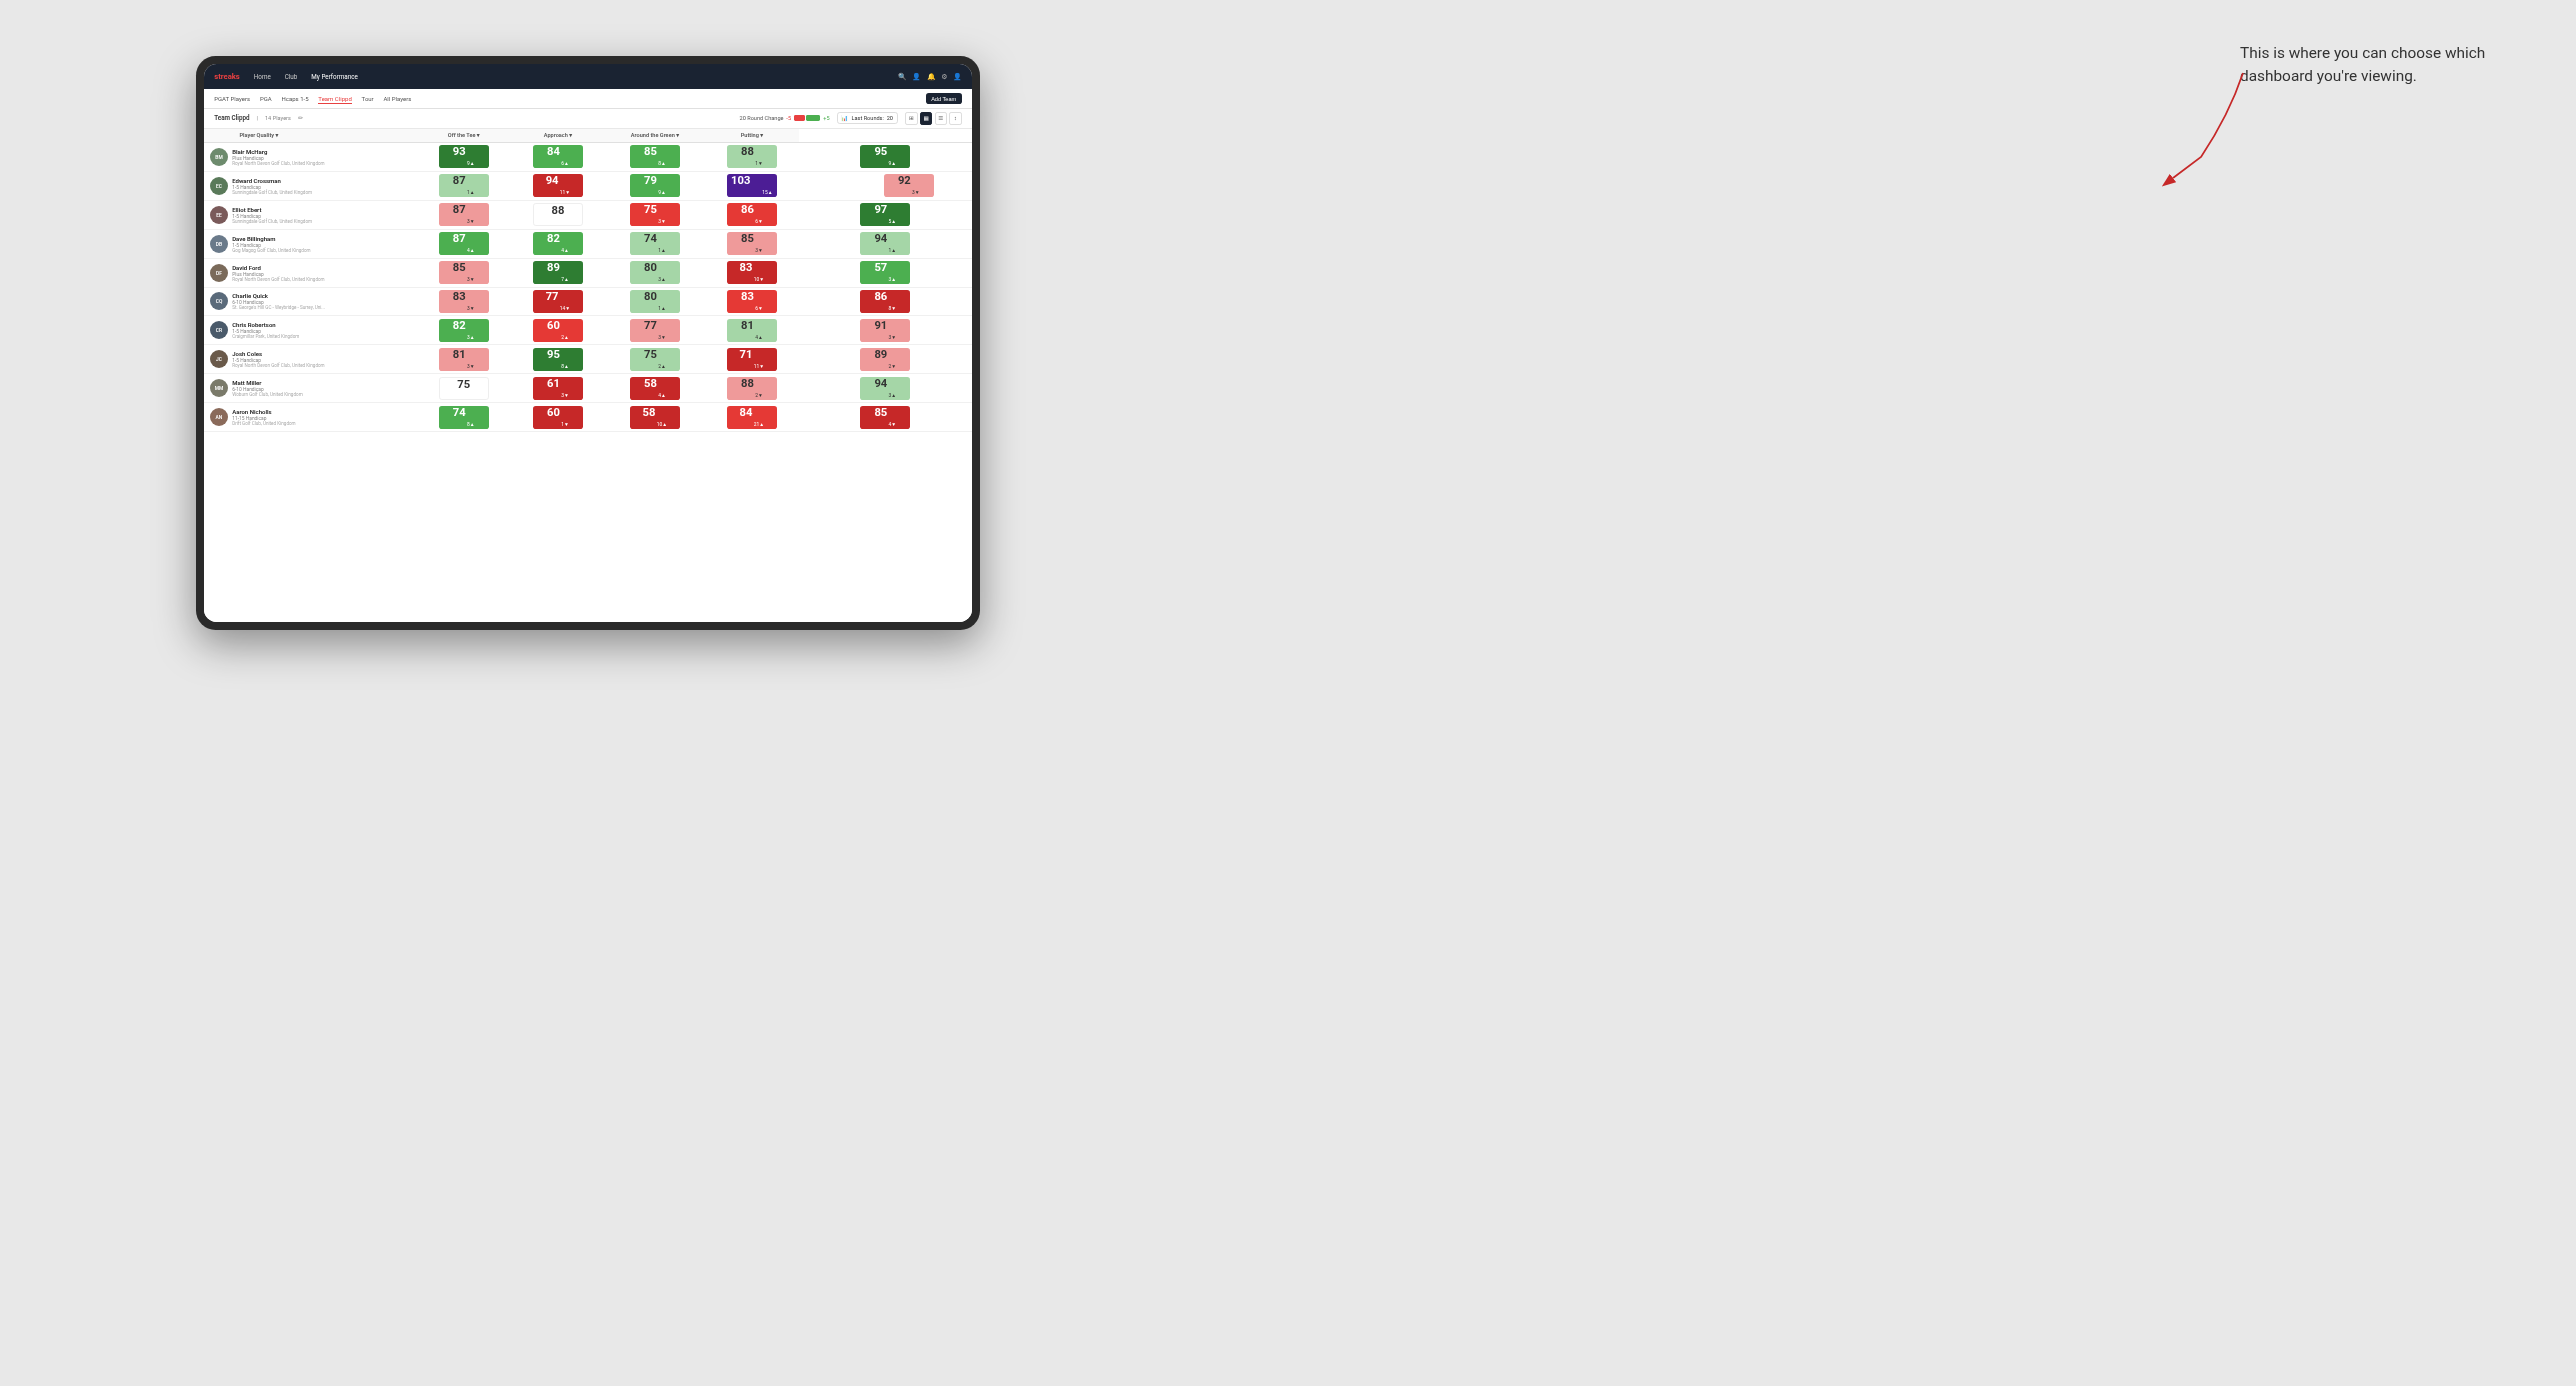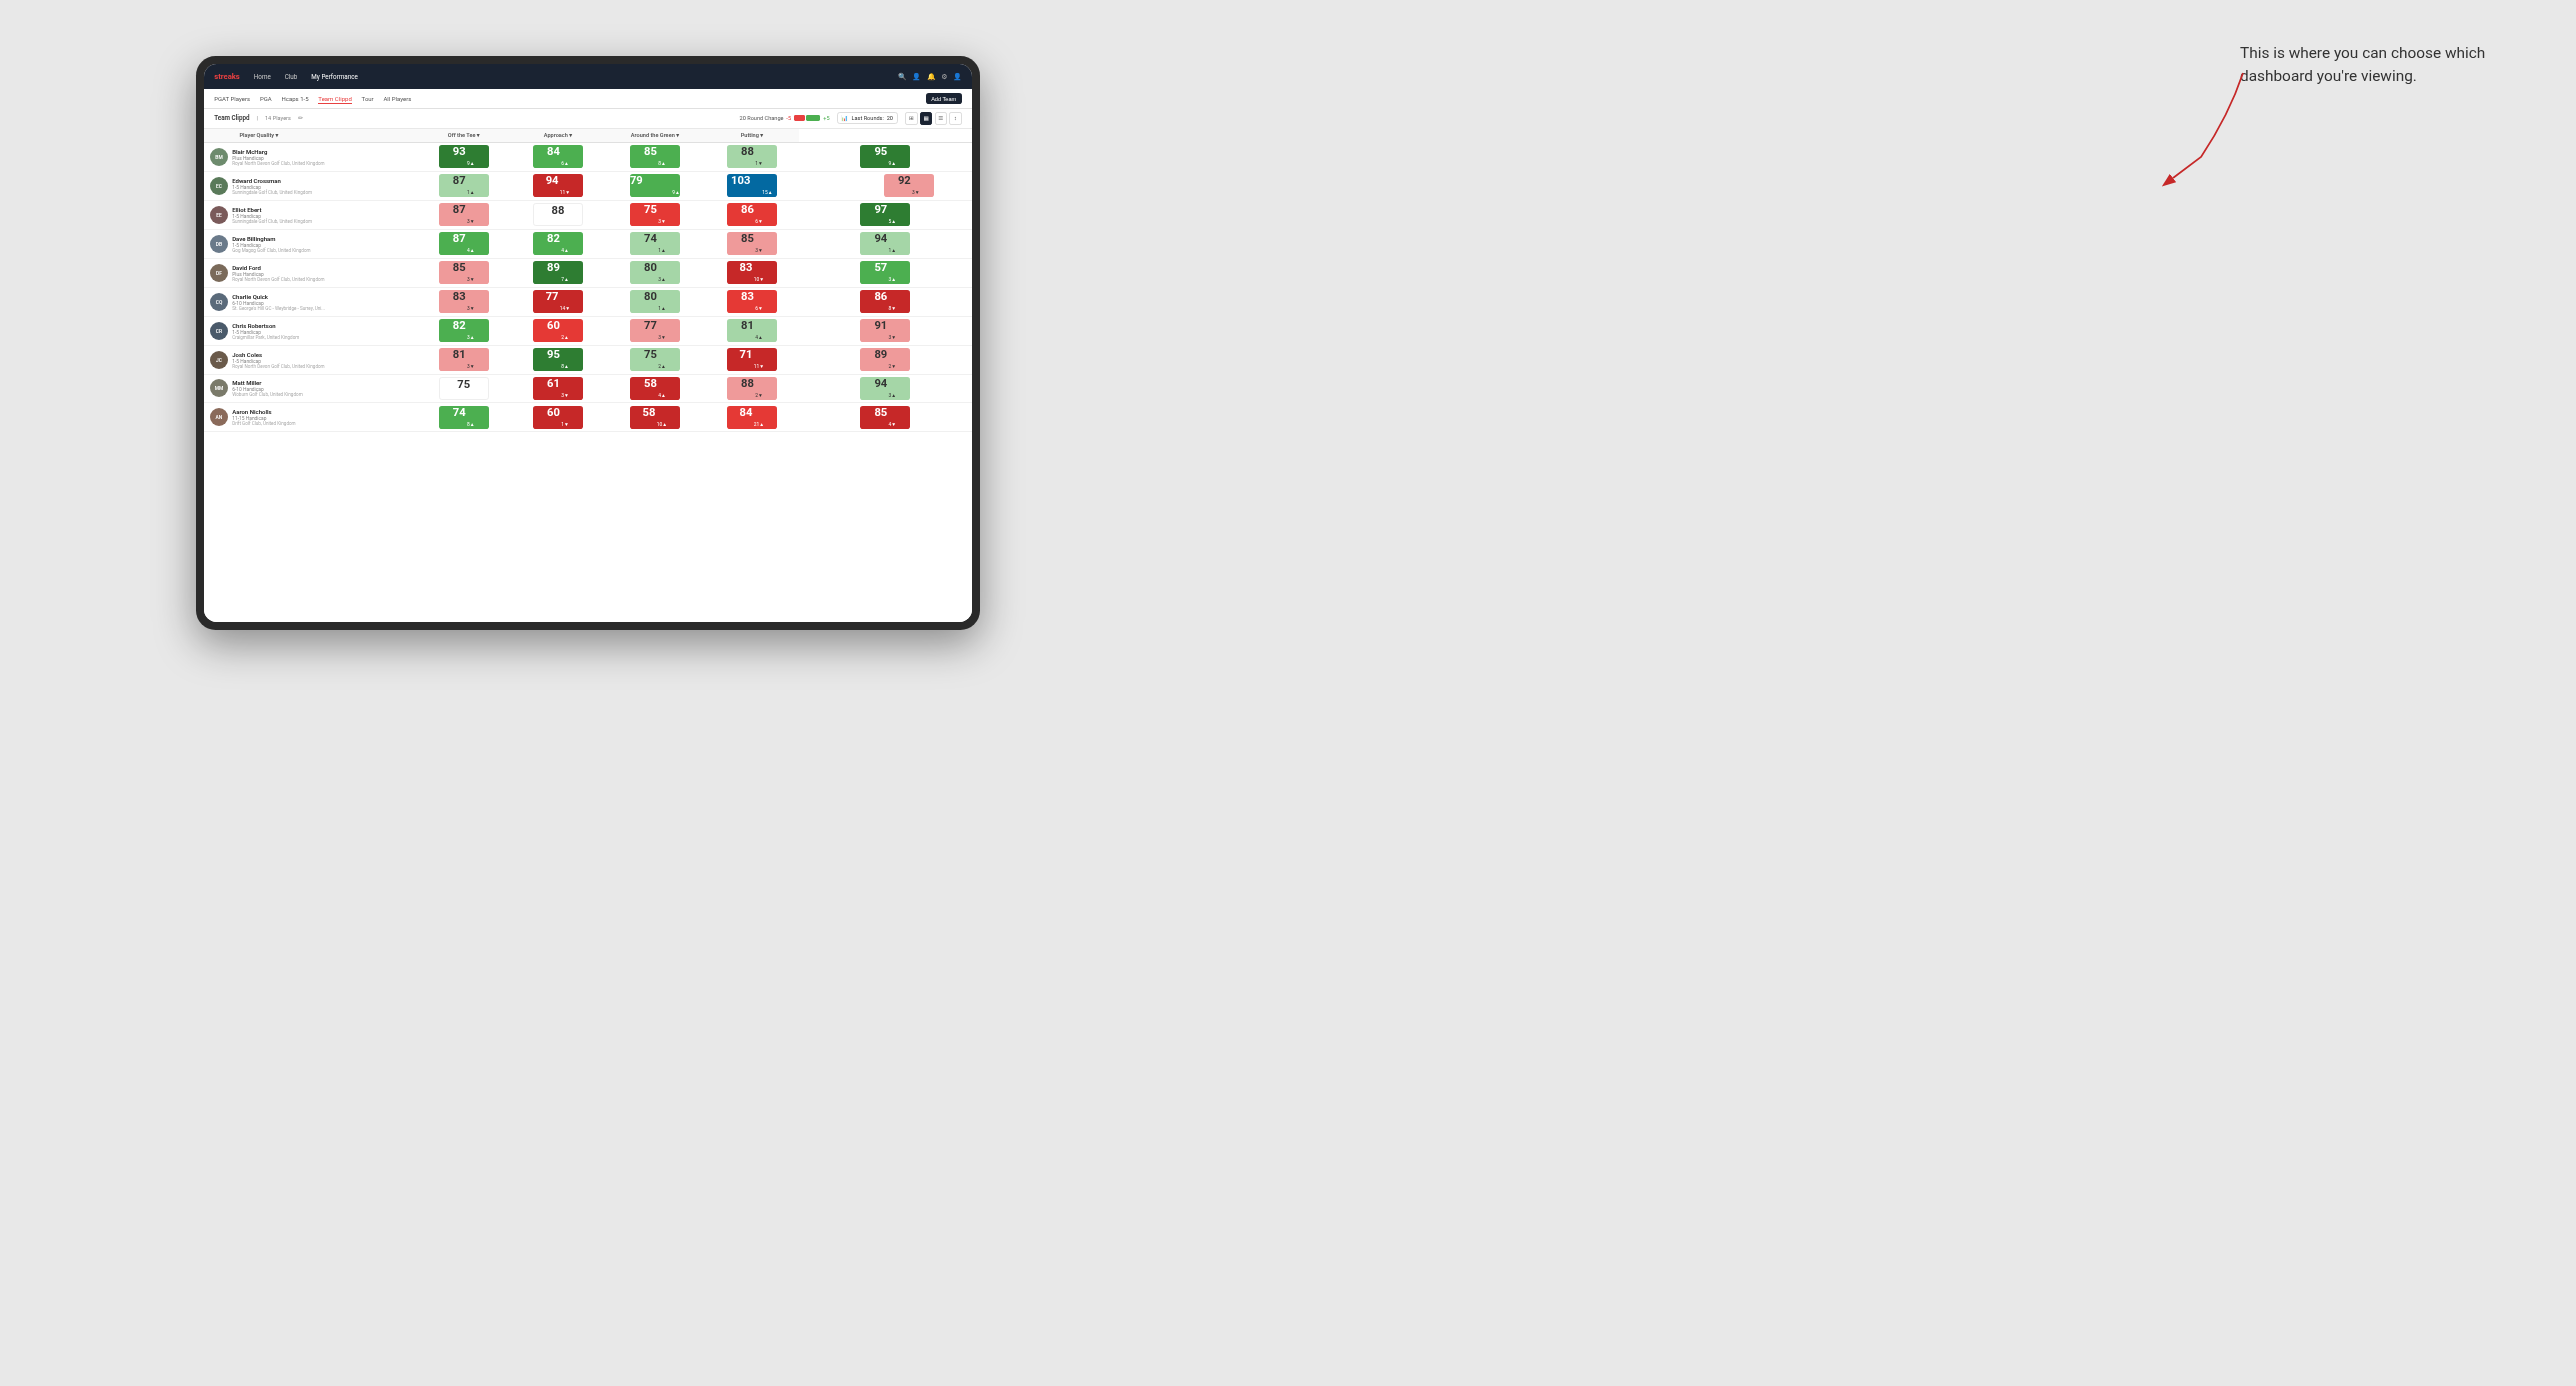--- a/index.html
+++ b/index.html
@@ -486,27 +486,27 @@
         <span class="score-change" style="color:#333">1▲</span>
       </div>
     </td>
               <td class="score-cell">
       <div class="score-box" style="background:#c62828;">
         <span class="score-main" style="color:#fff">94</span>
         <span class="score-change" style="color:#fff">11▼</span>
       </div>
     </td>
               <td class="score-cell">
-      <div class="score-box" style="background:#4caf50;flex-direction:column;">
+      <div class="score-box" style="background:#4caf50;">
         <span class="score-main" style="color:#fff">79</span>
         <span class="score-change" style="color:#fff">9▲</span>
       </div>
     </td>
               <td class="score-cell">
-      <div class="score-box" style="background:#0369a1;gap:12px;">
+      <div class="score-box" style="background:#4c1d95;gap:12px;">
         <span class="score-main" style="color:#fff">103</span>
         <span class="score-change" style="color:#fff">15▲</span>
       </div>
     </td>
               <td class="score-cell">
       <div class="score-box" style="background:#ef9a9a;margin-left:47px;">
         <span class="score-main" style="color:#333">92</span>
         <span class="score-change" style="color:#333">3▼</span>
       </div>
     </td>

